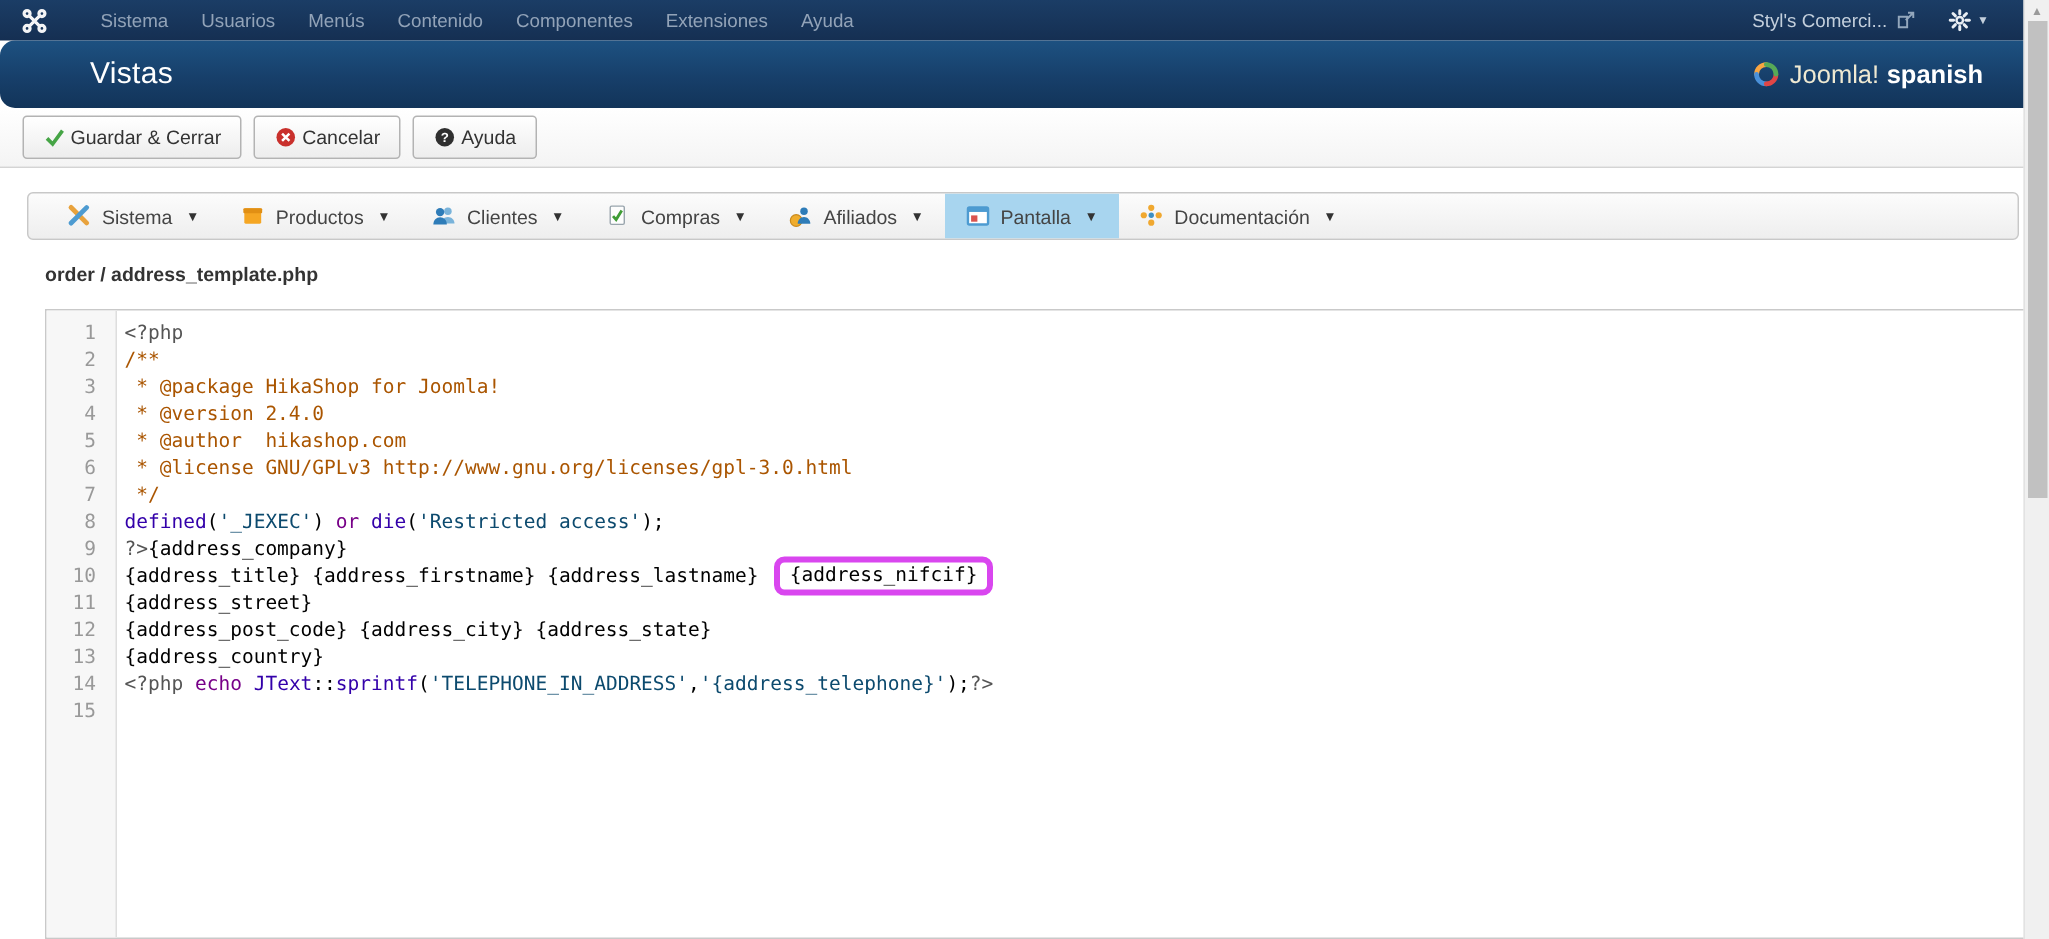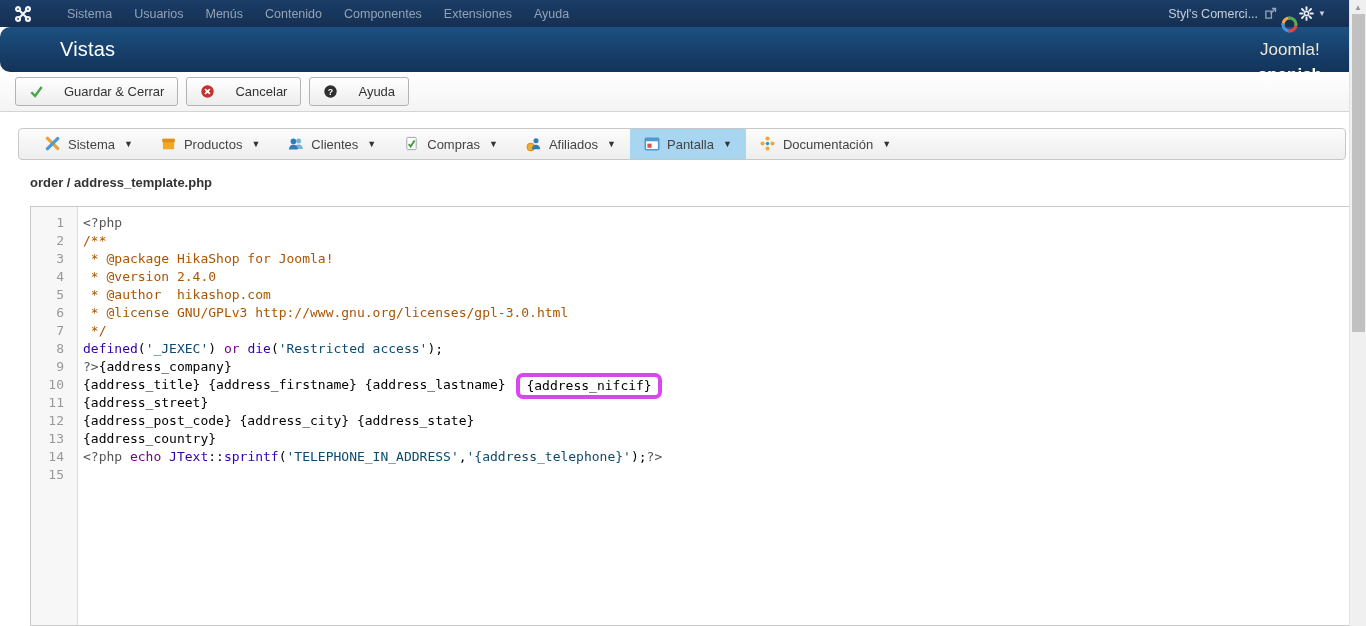--- a/index.html
+++ b/index.html
@@ -14,28 +14,28 @@
   .tb-item { font-size:12.5px; color:#92a3b8; padding:0 11px; cursor:pointer; }
   .tb-right { margin-left:auto; display:flex; align-items:center; }
   .tb-site { font-size:12.5px; color:#c3cfdc; display:flex; align-items:flex-start; gap:6px; cursor:pointer; }
   .tb-gear { display:flex; align-items:center; gap:4px; margin-left:22px; margin-right:18px; cursor:pointer; }
   .caret-sm { color:#c3cfdc; font-size:8px; }
 
   
   .header { height:45px; background:linear-gradient(180deg,#1d5181 0%,#173f6a 55%,#123459 100%);
     display:flex; align-items:center; padding:0 30px 0 60px;border-radius:10px; }
   .page-title { color:#fff; font-size:20px; letter-spacing:.2px; }
-  .brand { margin-left:auto; margin-right:14px; display:flex; align-items:center; gap:5px;flex-direction:column; }
+  .brand { margin-left:auto; margin-right:14px; display:flex; align-items:center; gap:5px; }
   .brand .jname { color:#efe9d2; font-size:17px; }
   .brand .jsuffix { color:#fff; font-size:17px; font-weight:bold; }
 
   
   .toolbar { height:40px; background:linear-gradient(180deg,#ffffff,#f4f4f4);
     border-bottom:1px solid #d4d4d4; display:flex; align-items:center; padding:0 15px; gap:8px; }
-  .btn { height:29px; display:inline-flex; align-items:center; gap:20px; padding:0 13px;
+  .btn { height:29px; display:inline-flex; align-items:center; gap:3px; padding:0 13px;
     font-family:"Liberation Sans",sans-serif; font-size:13px; color:#333; cursor:pointer;
     background:linear-gradient(180deg,#ffffff,#ededed); border:1px solid #b3b3b3; border-radius:3px; }
   .btn-success { background:linear-gradient(180deg,#54b257,#419944); border-color:#388e3b;
     color:#fff; padding:0 44px; }
   .btn .icon { display:inline-flex; width:15px; height:15px; }
 
   
   .tabbar { margin:16px 20px 0 18px; height:32px; border:1px solid #c8c8c8; border-radius:4px;
     background:linear-gradient(180deg,#fcfcfc,#eeeeee); display:flex; align-items:stretch;
     padding:0 12px; overflow:hidden; }

